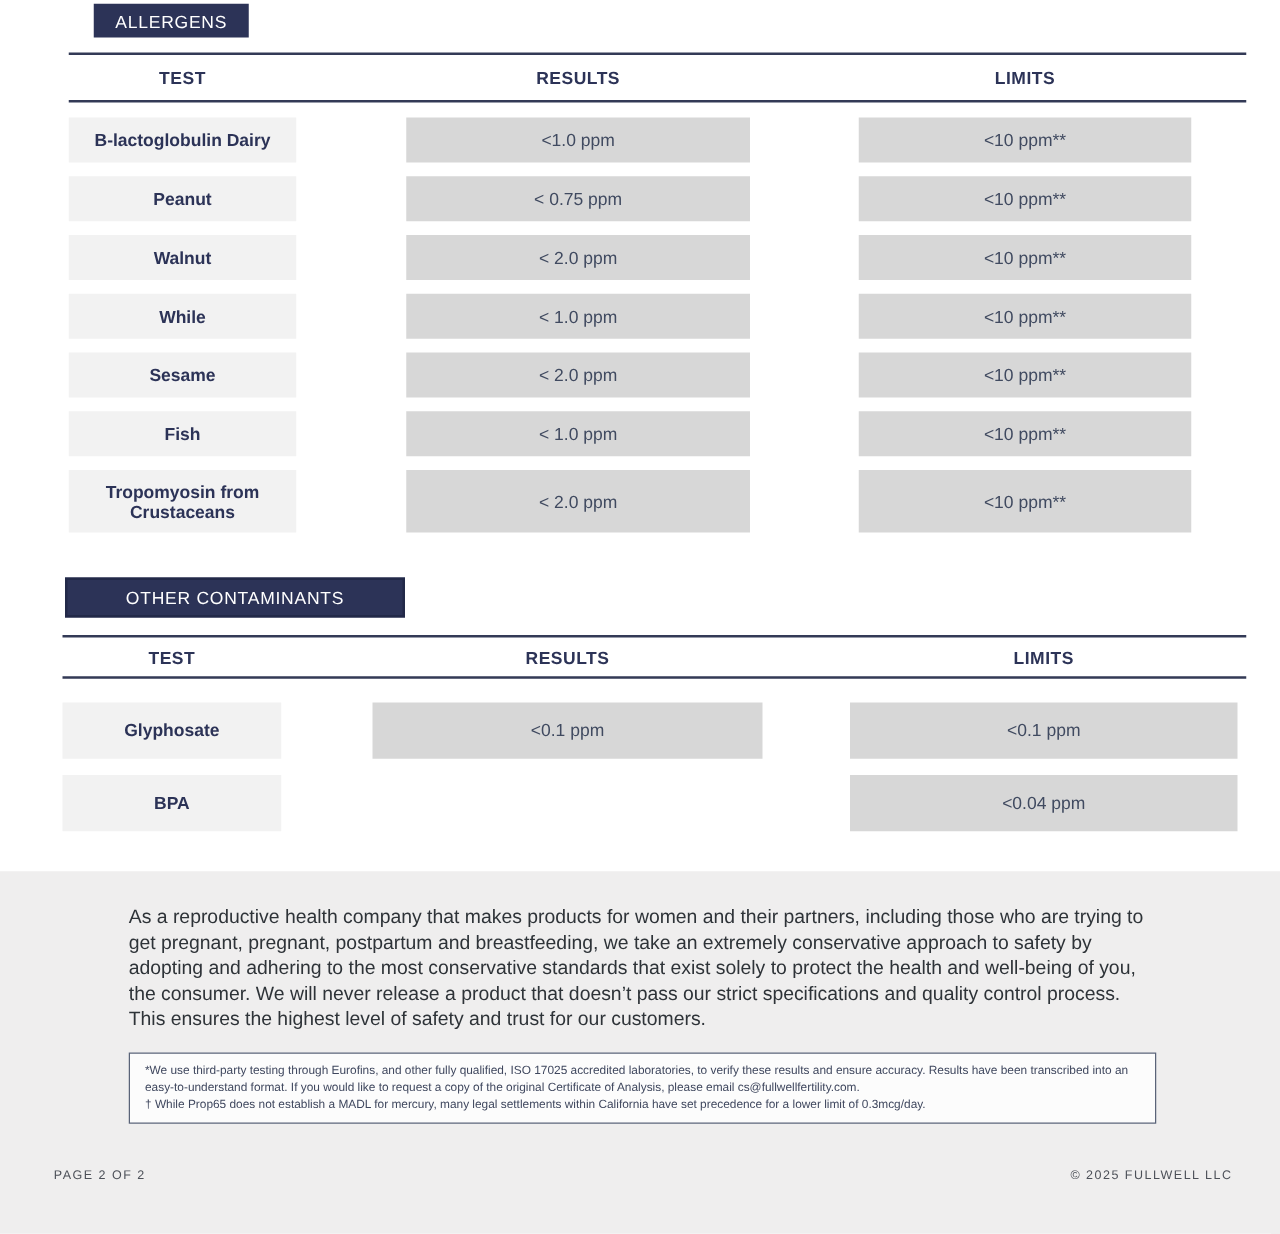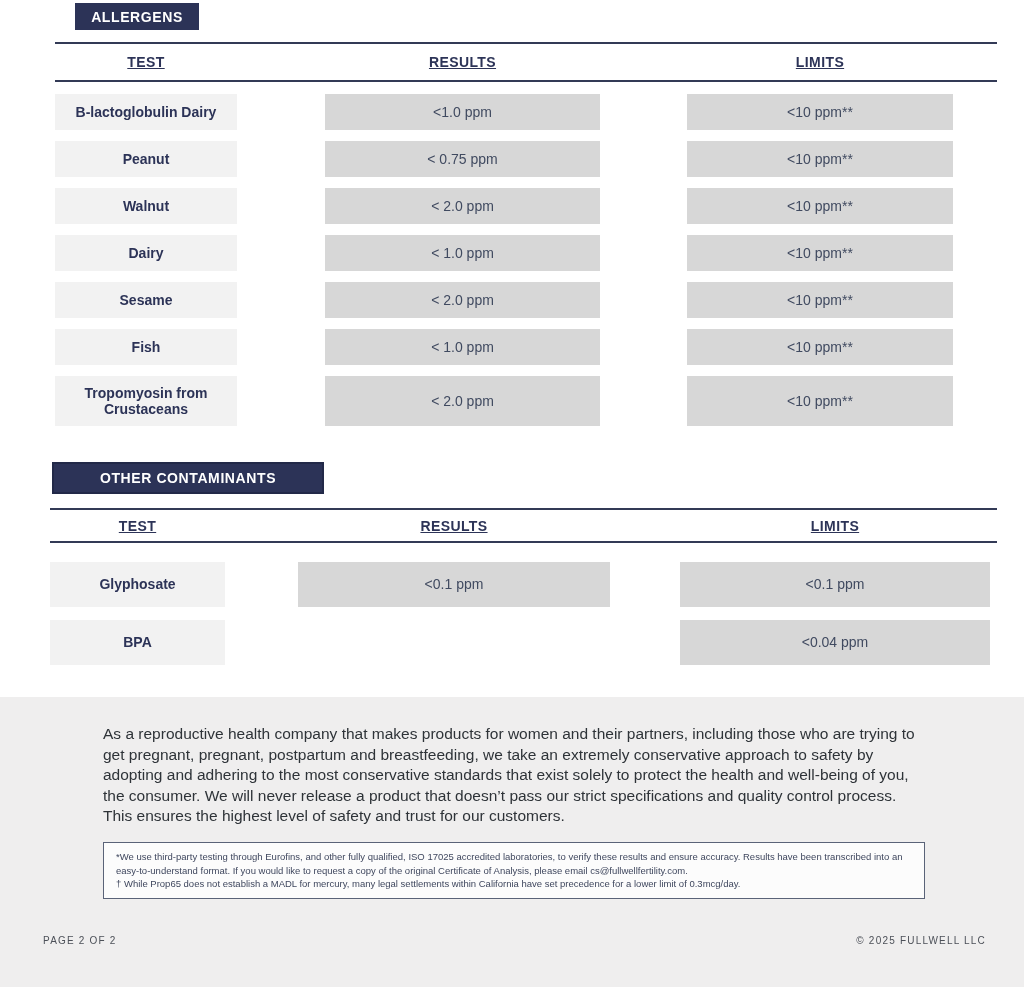--- a/index.html
+++ b/index.html
@@ -9,42 +9,42 @@
     font-family:"Liberation Sans", sans-serif;
     position:relative; overflow:hidden;
     color:#2c3357;
   }
   .page { position:absolute; inset:0; background:#ffffff; }
 
   
   .badge {
     position:absolute;
     background:#2c3357; color:#ffffff;
-    font-weight:700; font-size:14px; letter-spacing:0.6px;
+    font-weight:400; font-size:14px; letter-spacing:0.6px;
     display:flex; align-items:center; justify-content:center;
   }
   .badge-allergens { left:75px; top:3px; width:124px; height:27px; }
   .badge-other { left:52px; top:462px; width:272px; height:32px; border:2px solid #222948; }
 
   
   .tbl { position:absolute; }
   .tbl-1 { left:55px; top:42px; width:942px; }
   .tbl-2 { left:50px; top:508px; width:947px; }
 
   .thead {
     position:relative;
     border-top:2px solid #333a56;
     border-bottom:2px solid #333a56;
   }
   .tbl-1 .thead { height:40px; }
   .tbl-2 .thead { height:35px; }
   .th {
     position:absolute; top:0; bottom:0;
     display:flex; align-items:center; justify-content:center;
-    font-weight:700; font-size:14px; color:#2c3357; letter-spacing:0.4px;text-decoration:underline;
+    font-weight:700; font-size:14px; color:#2c3357; letter-spacing:0.4px;
   }
   .tbl-1 .th-test   { left:0;     width:182px; }
   .tbl-1 .th-result { left:270px; width:275px; }
   .tbl-1 .th-limit  { left:632px; width:266px; }
   .tbl-2 .th-test   { left:0;     width:175px; }
   .tbl-2 .th-result { left:248px; width:312px; }
   .tbl-2 .th-limit  { left:630px; width:310px; }
 
   .tbl-1 .tbody { margin-top:12px; }
   .tbl-2 .tbody { margin-top:19px; }
@@ -114,21 +114,21 @@
         <div class="cell test">Peanut</div>
         <div class="cell val result">&lt; 0.75 ppm</div>
         <div class="cell val limit">&lt;10 ppm**</div>
       </div>
       <div class="trow">
         <div class="cell test">Walnut</div>
         <div class="cell val result">&lt; 2.0 ppm</div>
         <div class="cell val limit">&lt;10 ppm**</div>
       </div>
       <div class="trow">
-        <div class="cell test">Dairy</div>
+        <div class="cell test">While</div>
         <div class="cell val result">&lt; 1.0 ppm</div>
         <div class="cell val limit">&lt;10 ppm**</div>
       </div>
       <div class="trow">
         <div class="cell test">Sesame</div>
         <div class="cell val result">&lt; 2.0 ppm</div>
         <div class="cell val limit">&lt;10 ppm**</div>
       </div>
       <div class="trow">
         <div class="cell test">Fish</div>

